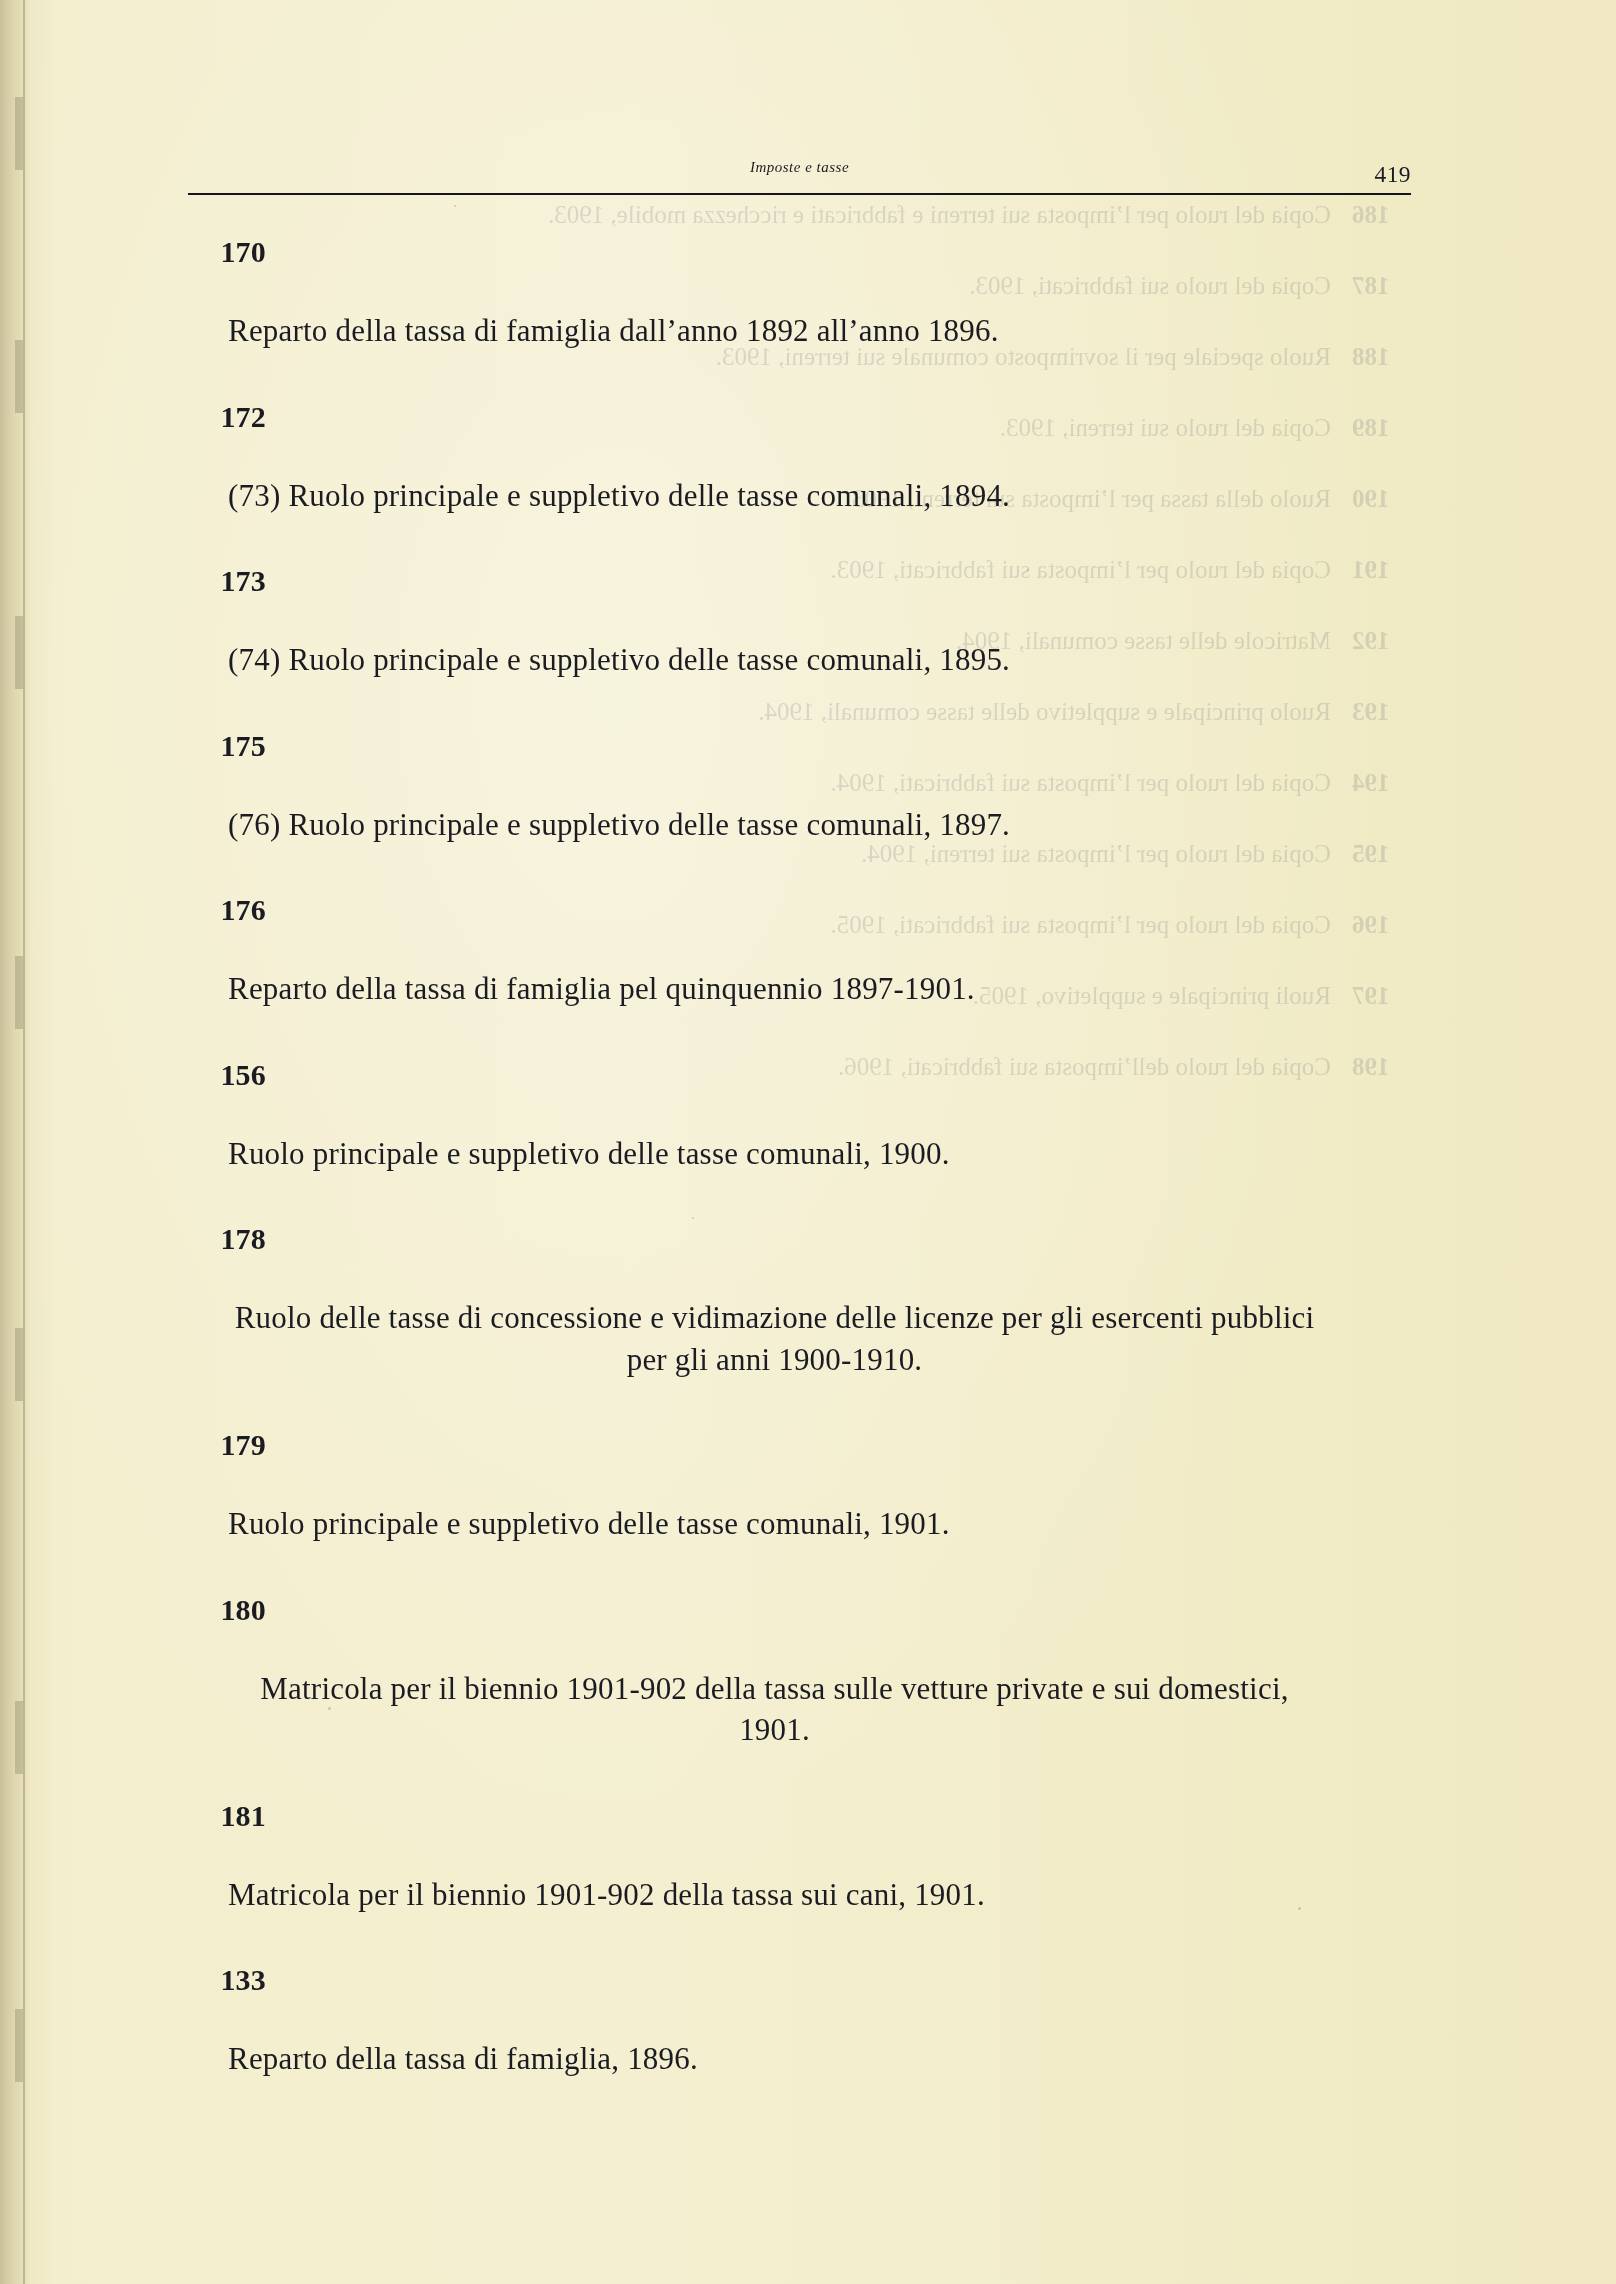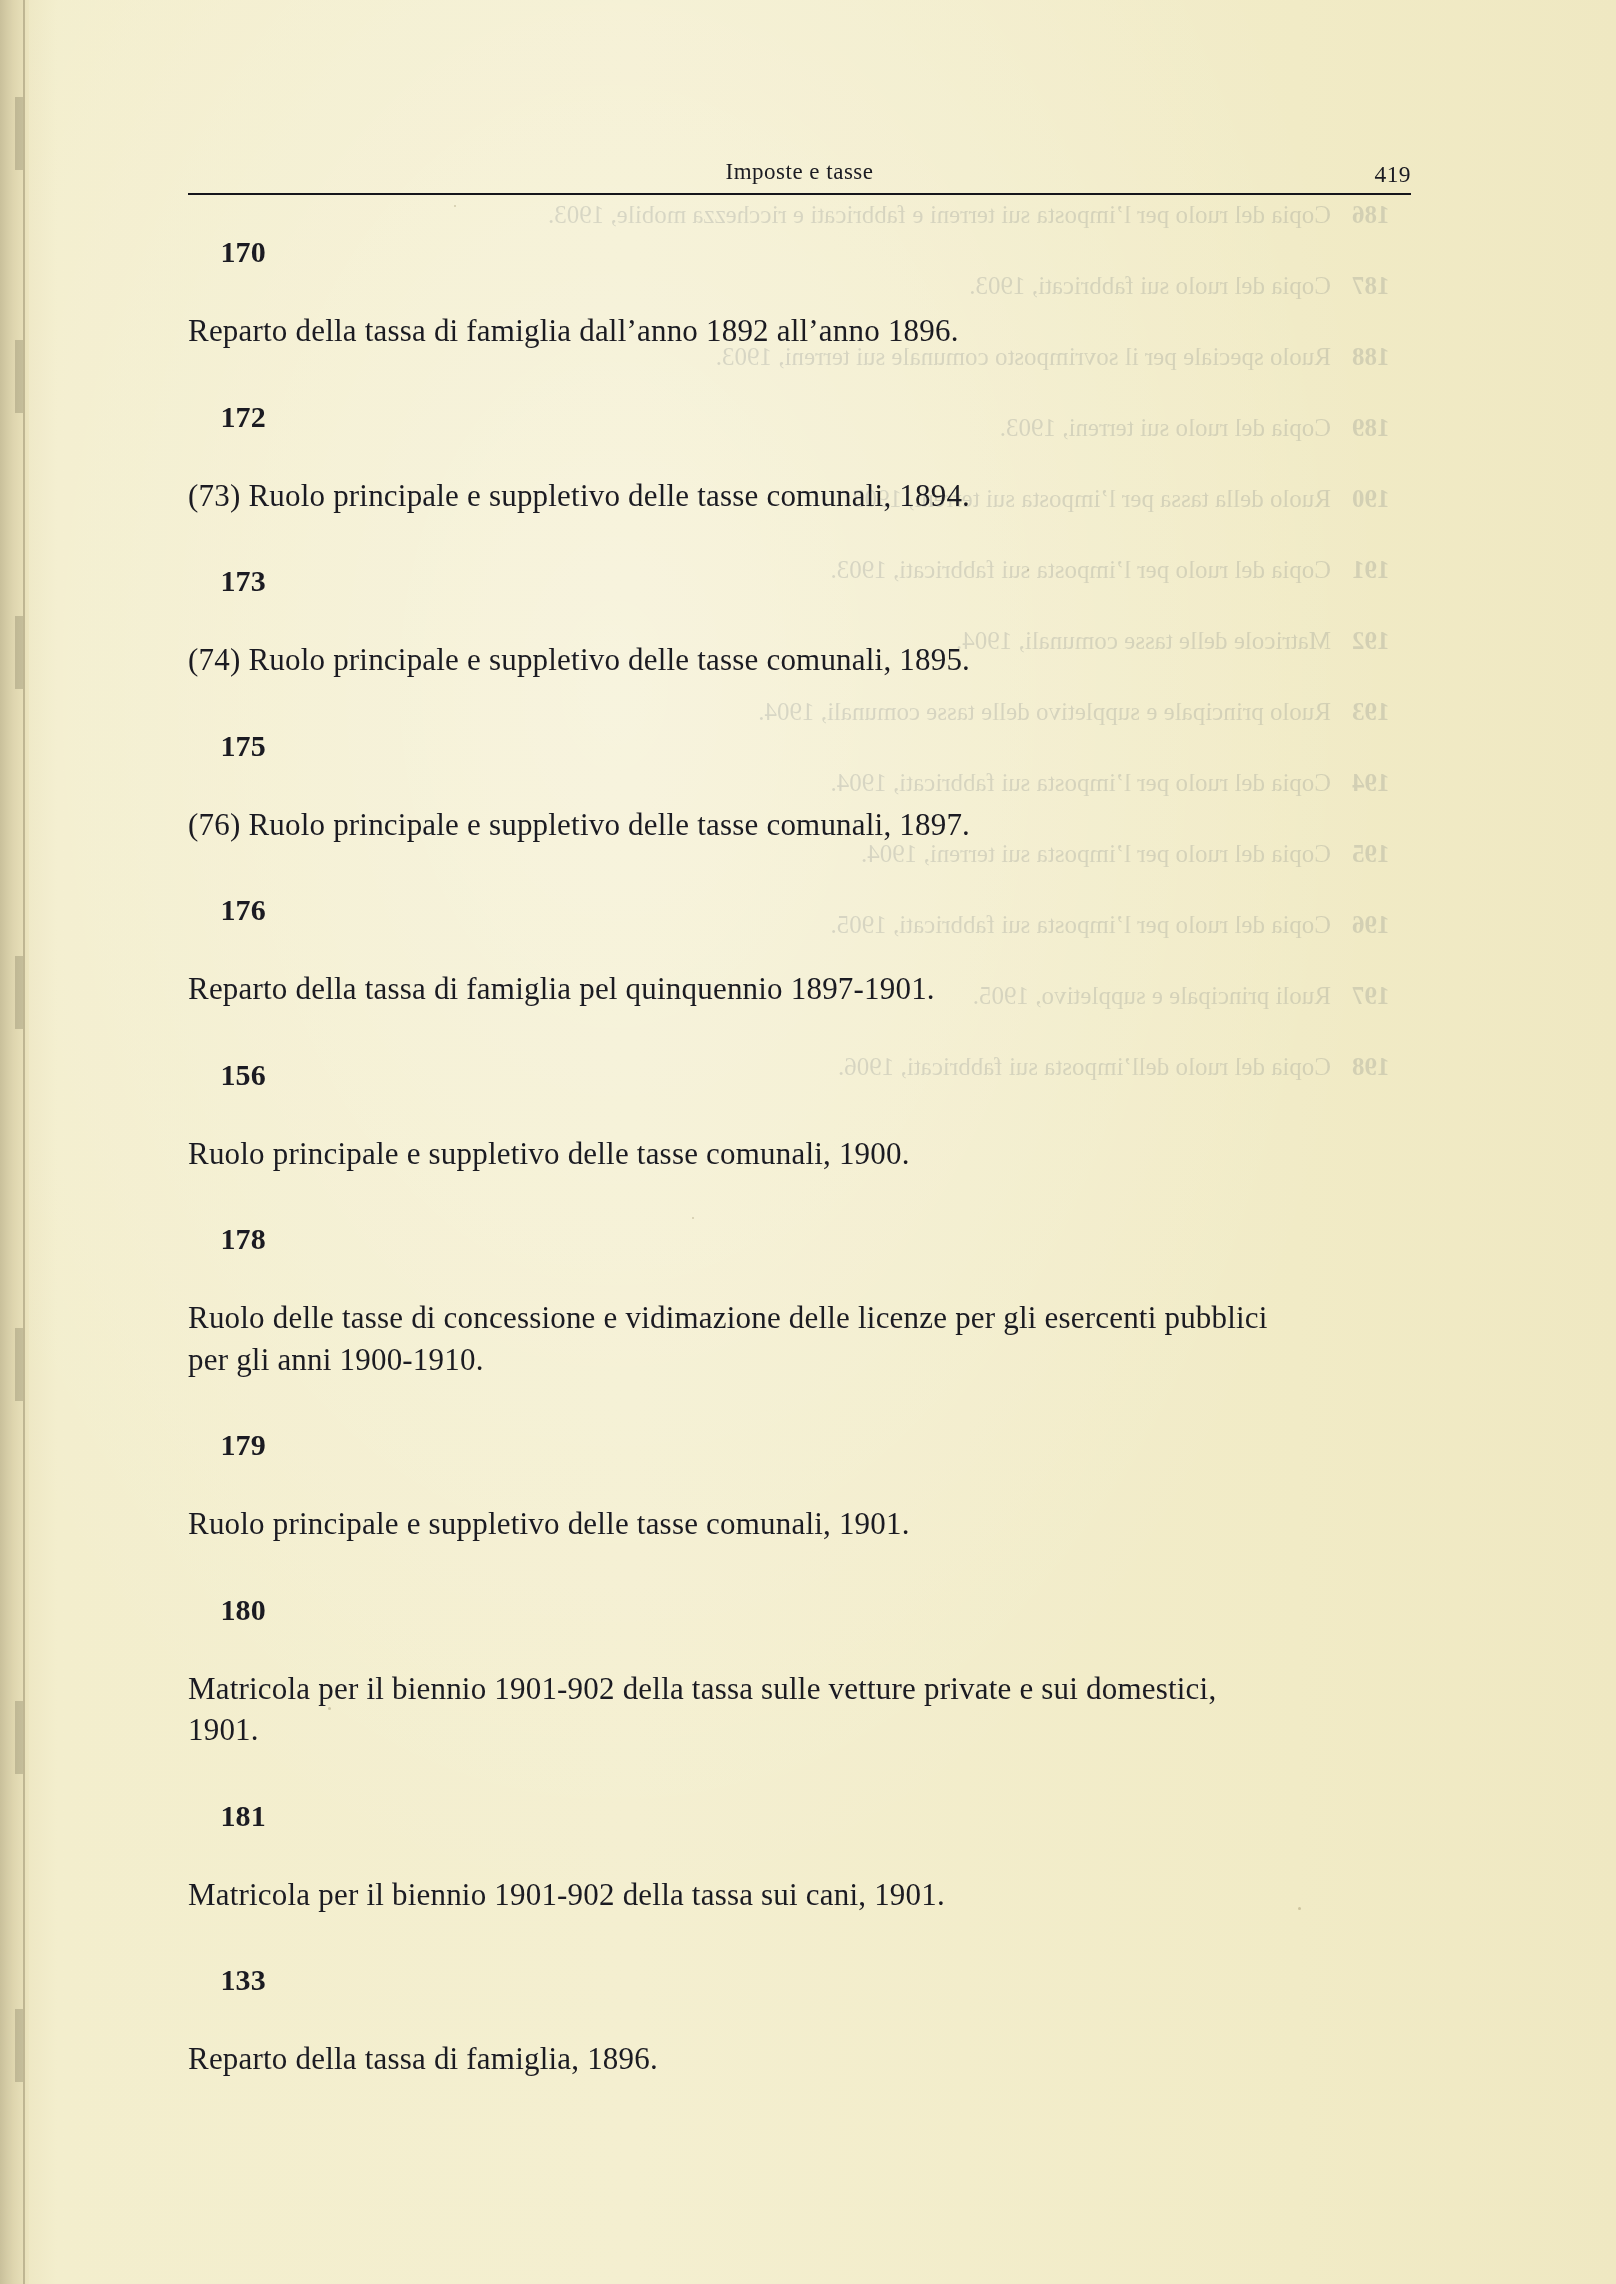--- a/index.html
+++ b/index.html
@@ -94,21 +94,22 @@
     left: 188px;
     top: 159px;
     width: 1223px;
     height: 36px;
   }
   .header-title {
     position: absolute;
     left: 50%;
     top: 0;
     transform: translateX(-50%);
-    font-size: 23px;
+    font-style: italic;
+    font-size: 15px;
     letter-spacing: 0.5px;
     white-space: nowrap;
   }
   .header-page {
     position: absolute;
     right: 0;
     top: 1.6px;
     font-size: 23.5px;
     letter-spacing: 0.4px;
     margin-left: 24px;
@@ -139,24 +140,26 @@
     width: 78px;
     flex: 0 0 78px;
     text-align: right;
     font-weight: bold;
     font-size: 30px;
     line-height: 1.30;
     letter-spacing: 0.2px;
     padding-right: 0;
   }
   .entry-text {
+    margin-left: 40px;
     font-size: 31px;
     line-height: 1.34;
     letter-spacing: 0.2px;
     max-width: 1093px;
+    text-align: center;
   }
 
   
   .speck {
     position: absolute;
     background: rgba(120,105,70,0.30);
     border-radius: 50%;
   }
 </style>
 </head>

